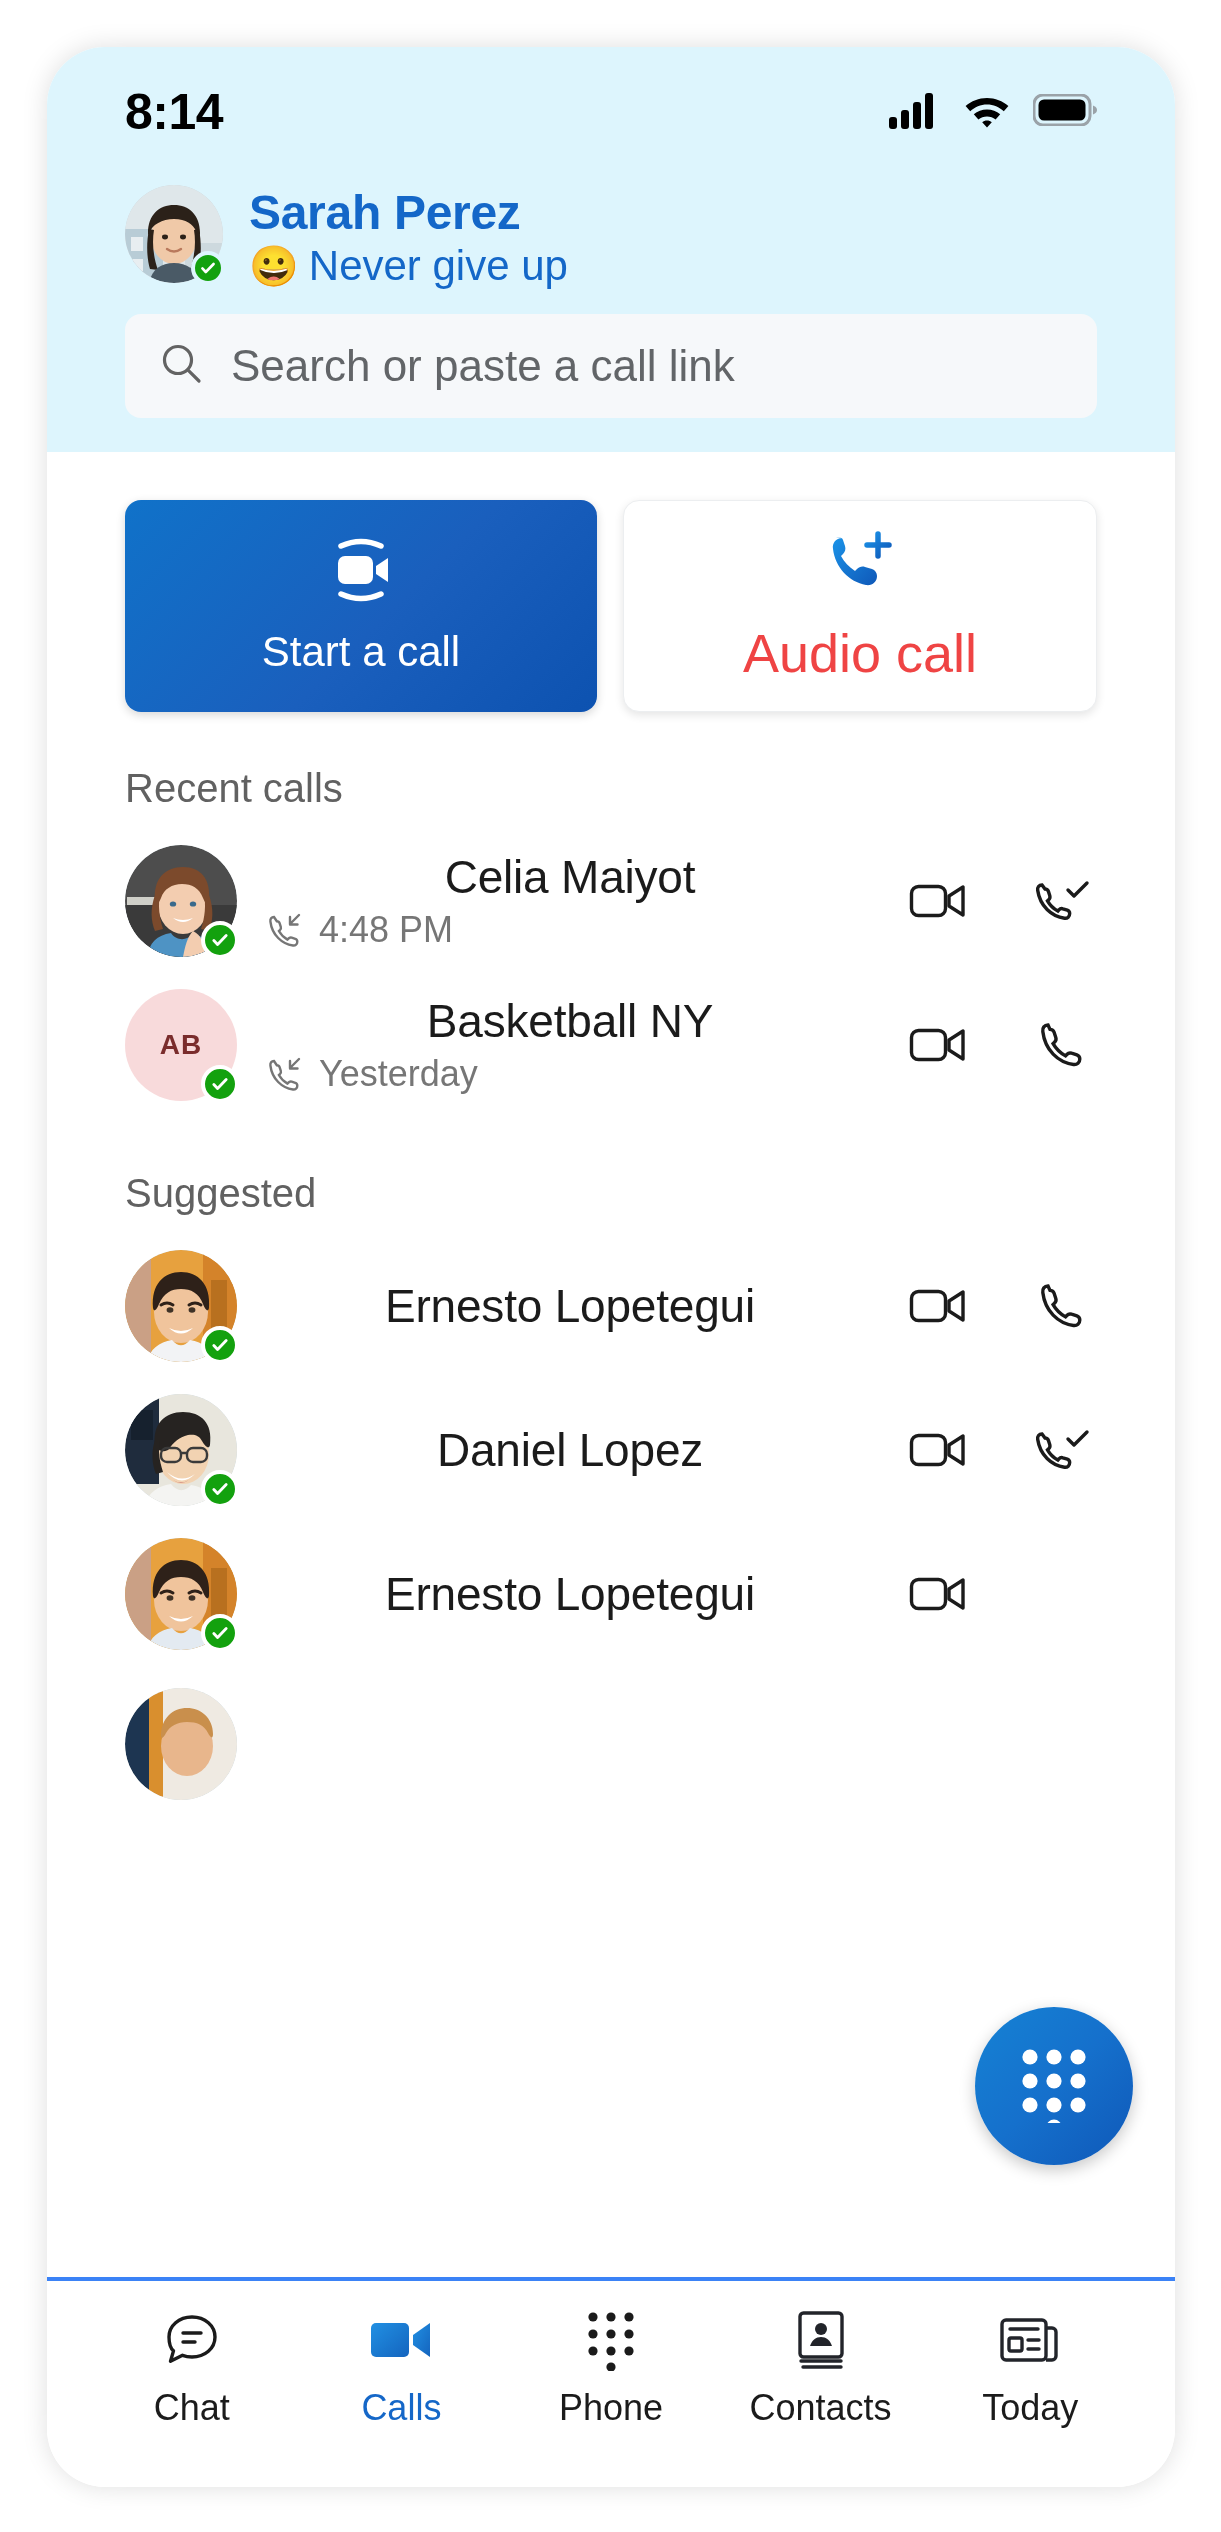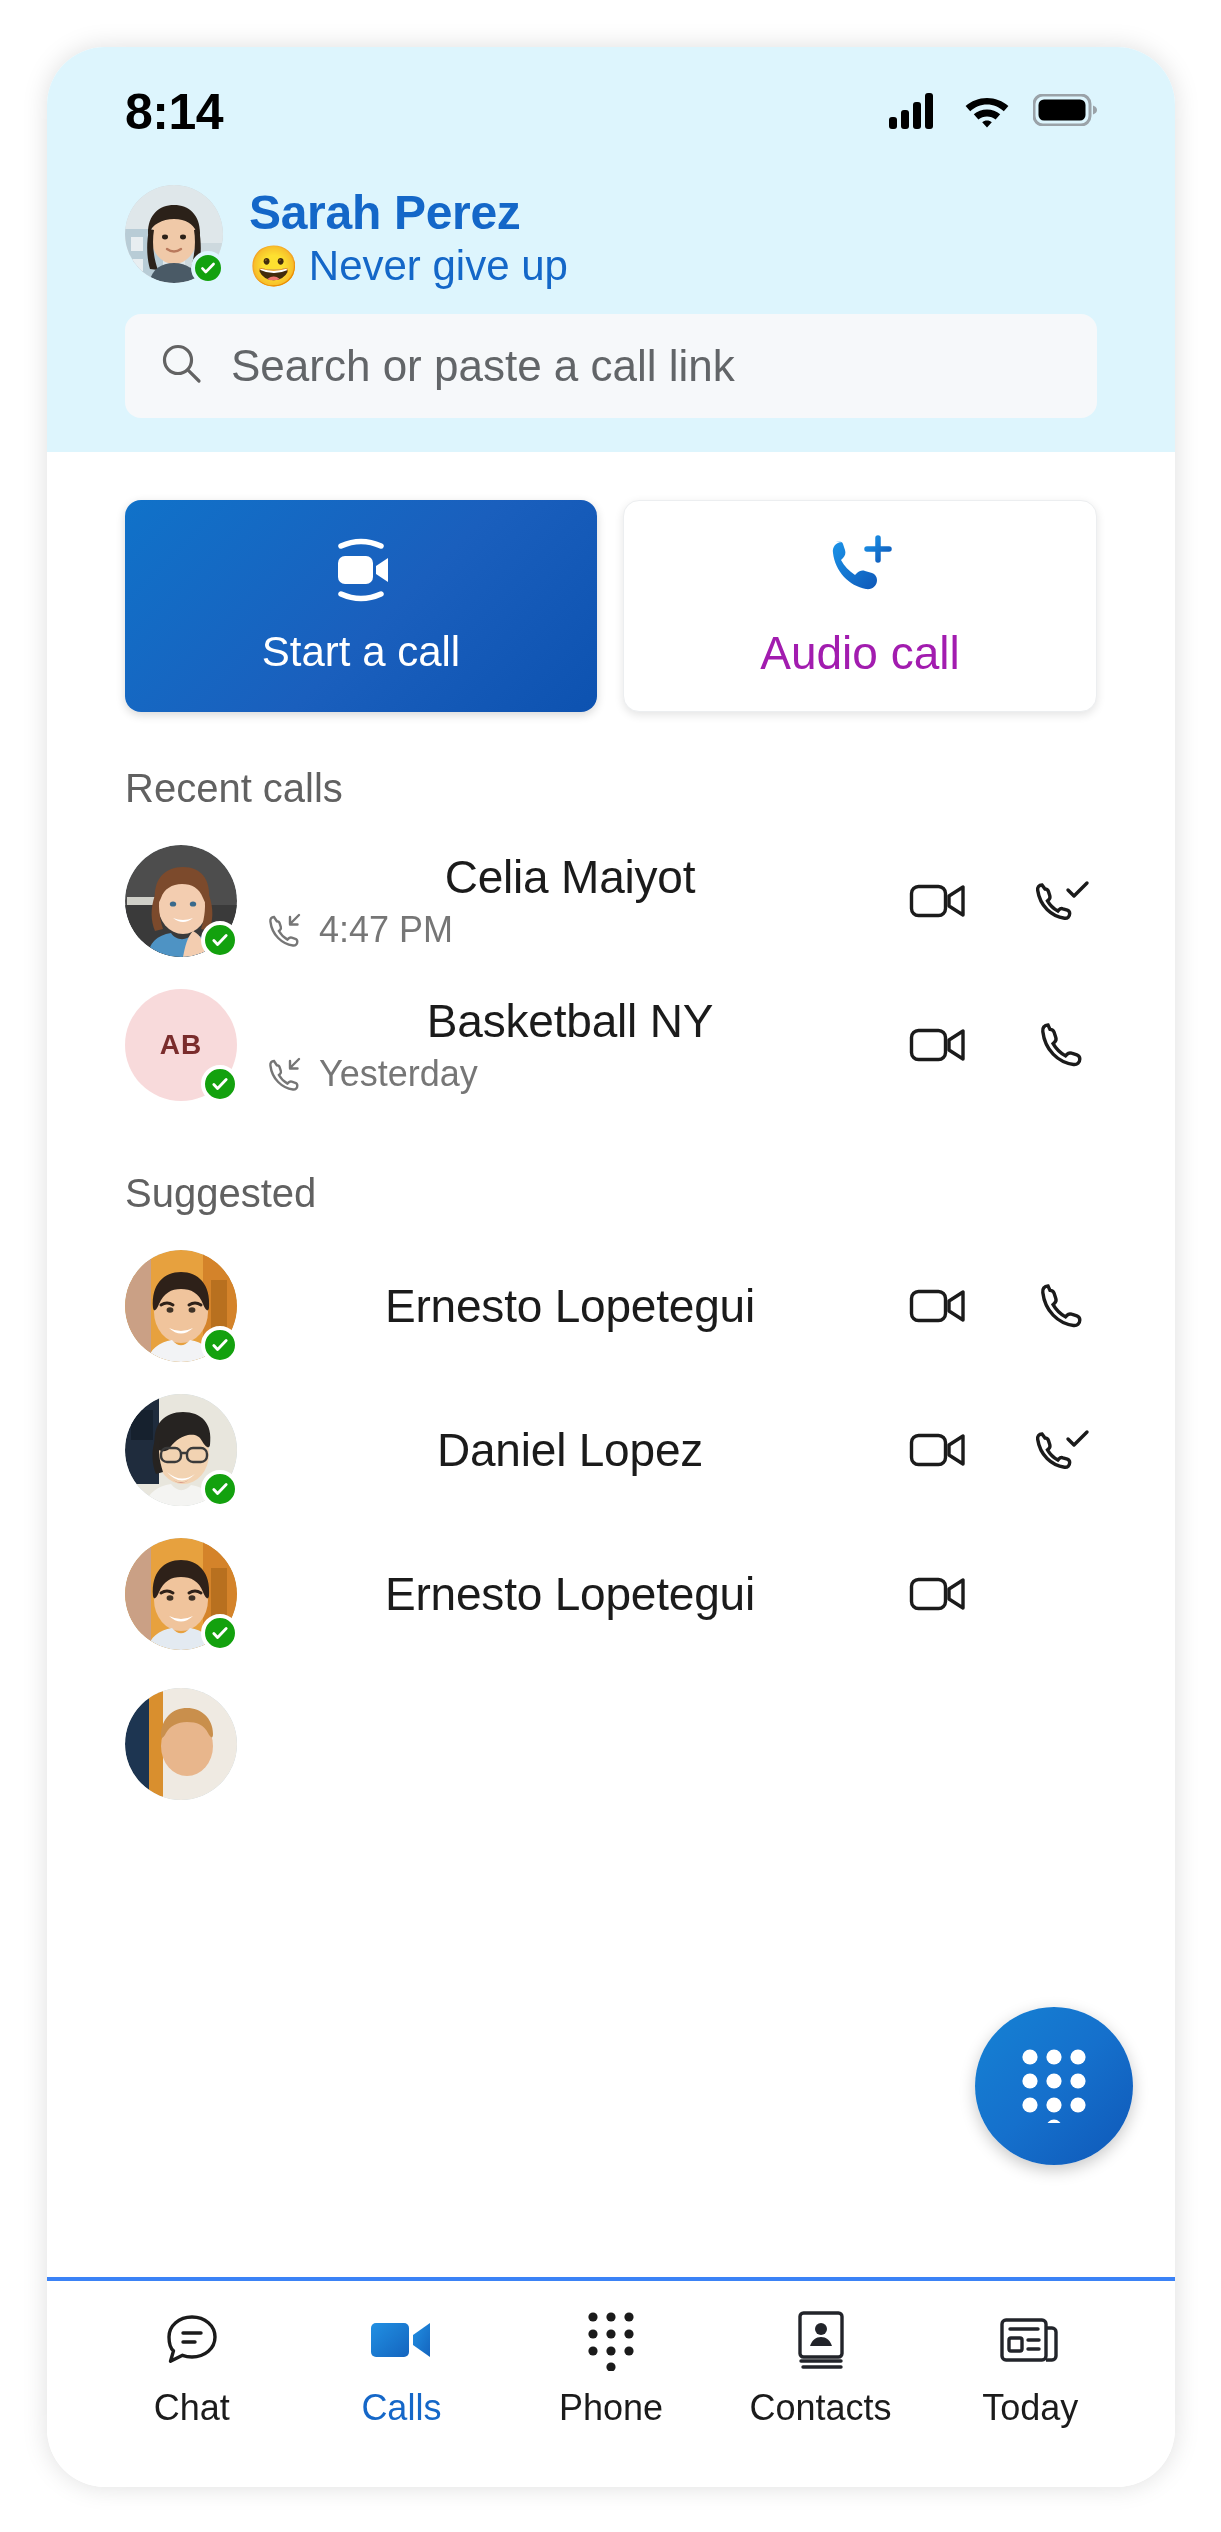--- a/index.html
+++ b/index.html
@@ -150,22 +150,22 @@
   #start-call-label {
     font-size: 42px;
     color: #ffffff;
   }
   #audio-call-card {
     background: #ffffff;
     border: 1px solid #eceef0;
     box-shadow: 0 3px 10px rgba(0,0,0,0.11);
   }
   #audio-call-label {
-    font-size: 46px;
-    color: #a21caf;
+    font-size: 54px;
+    color: #ef4444;
   }
 
   .section-title {
     font-size: 40px;
     color: #616161;
     padding: 54px 78px 18px 78px;
     font-weight: 400;
   }
 
   
@@ -415,21 +415,21 @@
       </div>
       <div class="row-main">
         <div class="row-name">Celia Maiyot</div>
         <div class="row-sub">
           <span>
             <svg width="40" height="40" viewBox="0 0 40 40">
               <path d="M9 9c-2.5 0-4 2-3.6 4.5C7 27 17 36 28 37.5c2.5.3 4.3-1.4 4.3-3.8 0-1.3-.8-2.4-2-2.8l-3.6-1.2c-1.2-.4-2.5 0-3.3.9l-.9 1c-3.5-2-6.6-5-8.6-8.6l1-.9c.9-.8 1.3-2.1.9-3.3l-1.2-3.6c-.4-1.2-1.5-2-2.8-2z" fill="none" stroke="#767676" stroke-width="2.4"></path>
               <path d="M34 7l-9 9M25 9v7.5h7.5" stroke="#767676" stroke-width="2.4" fill="none" stroke-linecap="round" stroke-linejoin="round"></path>
             </svg>
           </span>
-          <span class="row-sub-text">4:47 PM</span>
+          <span class="row-sub-text">4:48 PM</span>
         </div>
       </div>
       <div class="row-actions">
         <div class="row-action-btn">
           <svg width="60" height="44" viewBox="0 0 60 44">
             <rect x="2.5" y="7.5" width="34" height="29" rx="7" fill="none" stroke="#1b1b1b" stroke-width="3.4"></rect>
             <path d="M40 17l14-9v28l-14-9z" fill="none" stroke="#1b1b1b" stroke-width="3.4" stroke-linejoin="round"></path>
           </svg>
         </div>
         <div class="row-action-btn">

